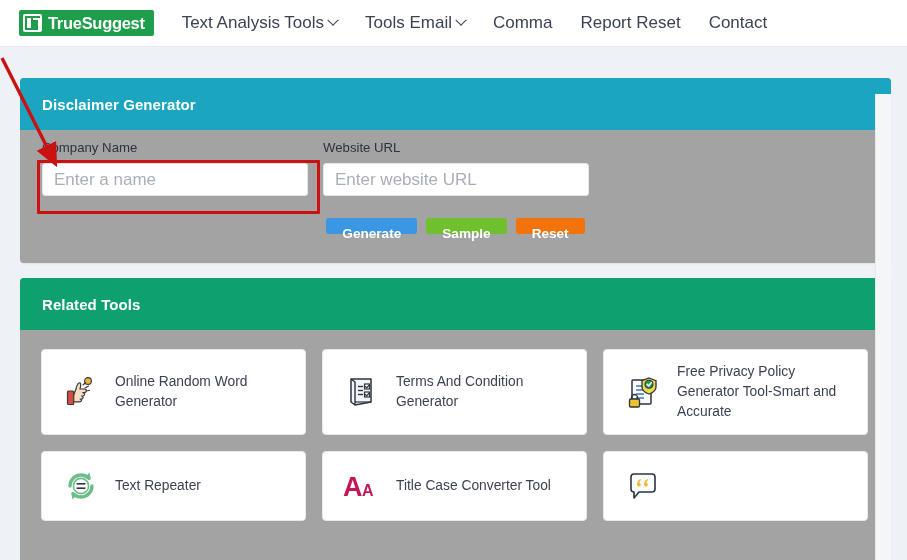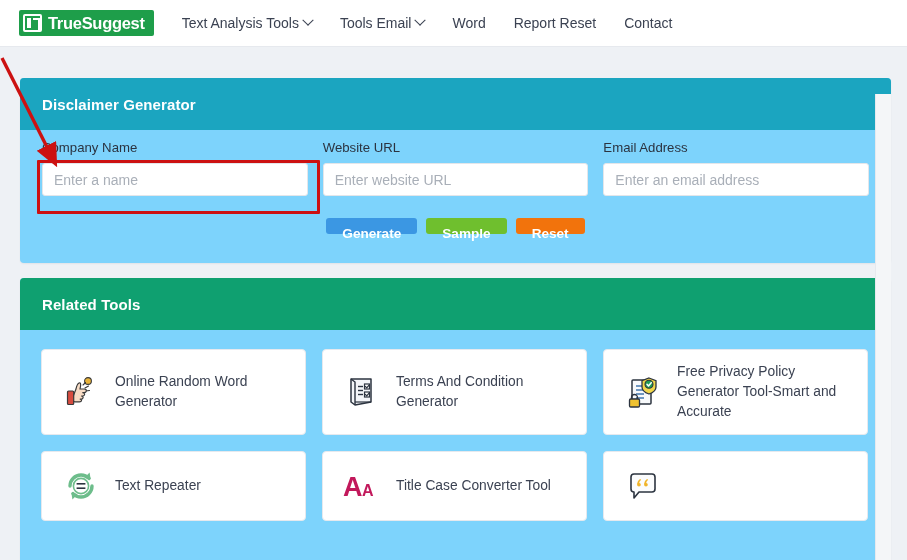--- a/index.html
+++ b/index.html
@@ -43,37 +43,37 @@
     content: ""; position: absolute; left: 8px; top: 2px;
     width: 5px; height: 10px;
     border-top: 2px solid #fff; border-bottom: 2px solid #fff; border-right: 2px solid #fff;
   }
   .logo-text {
     color: #ffffff; font-size: 16.5px; font-weight: bold; letter-spacing: -0.3px;
     line-height: 1;
   }
   .nav-links { display: flex; align-items: center; margin-left: 28px; }
   .nav-item {
-    color: #3b4252; font-size: 14px; margin-right: 28px;
+    color: #3b4252; font-size: 17px; margin-right: 28px;
     display: flex; align-items: center; cursor: pointer; white-space: nowrap;
   }
   .nav-item:last-child { margin-right: 0; }
   .caret {
     margin-left: 5px; width: 8px; height: 8px;
     border-right: 1.4px solid #3b4252; border-bottom: 1.4px solid #3b4252;
     transform: rotate(45deg) translate(-2px,-2px);
     display: inline-block;
   }
 
   
   .page { position: absolute; left: 0; top: 47px; width: 891px; height: 513px; background: #eef1f5; }
 
   .card {
     position: absolute;
-    background: #7dd3fc;
+    background: #a3a3a3;
     border-radius: 4px;
     box-shadow: 0 1px 2px rgba(16,24,40,.06);
   }
   .panel-header {
     height: 52px; display: flex; align-items: center;
     border-radius: 4px 4px 0 0;
     color: #ffffff; font-size: 15px; font-weight: bold;
     padding-left: 22px; letter-spacing: .1px;
   }
 
@@ -87,21 +87,21 @@
   }
   .field { width: 266px; margin-right: 15px; }
   .field:last-child { margin-right: 0; }
   .field-label {
     font-size: 13.2px; color: #2b3340; margin-bottom: 8px; display: block; font-weight: normal;
   }
   .field-input {
     width: 100%; height: 33px;
     border: 1px solid #e3e6ea; border-radius: 3px;
     background: #ffffff;
-    font-size: 14px; color: #333; padding: 0 11px;
+    font-size: 17px; color: #333; padding: 0 11px;
     outline: none; font-family: "Liberation Sans", sans-serif;
   }
   .field-input::placeholder { color: #a9afb8; }
 
   .btn-row {
     position: absolute; top: 140px; left: 0; width: 871px;
     display: flex; justify-content: center; gap: 9px;
   }
   .btn {
     border: none; border-radius: 3px; color: #fff;
@@ -164,21 +164,21 @@
     <div class="nav-links">
       <div class="nav-item">
         <span>Text Analysis Tools</span>
         <span class="caret"></span>
       </div>
       <div class="nav-item">
         <span>Tools Email</span>
         <span class="caret"></span>
       </div>
       <div class="nav-item">
-        <span>Word</span>
+        <span>Comma</span>
       </div>
       <div class="nav-item">
         <span>Report Reset</span>
       </div>
       <div class="nav-item">
         <span>Contact</span>
       </div>
     </div>
   </div>
 
@@ -188,24 +188,20 @@
       <div class="panel-header" id="disclaimer-head">Disclaimer Generator</div>
 
       <div class="form-row">
         <div class="field">
           <label class="field-label">Company Name</label>
           <input class="field-input" type="text" placeholder="Enter a name" style="">
         </div>
         <div class="field">
           <label class="field-label">Website URL</label>
           <input class="field-input" type="text" placeholder="Enter website URL" style="">
-        </div>
-        <div class="field">
-          <label class="field-label">Email Address</label>
-          <input class="field-input" type="text" placeholder="Enter an email address" style="">
         </div>
       </div>
 
       <div class="btn-row">
         <button class="btn btn-generate">Generate</button>
         <button class="btn btn-sample">Sample</button>
         <button class="btn btn-reset">Reset</button>
       </div>
     </div>
 

